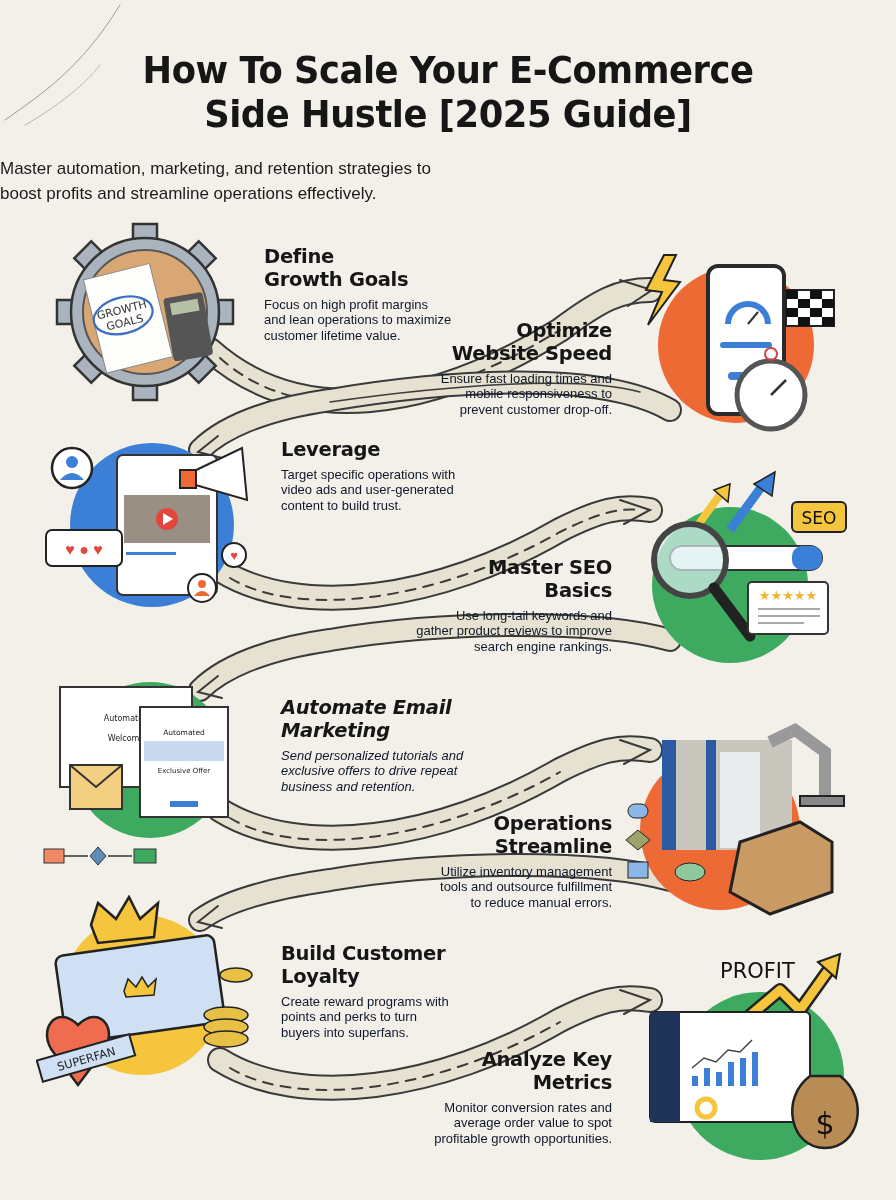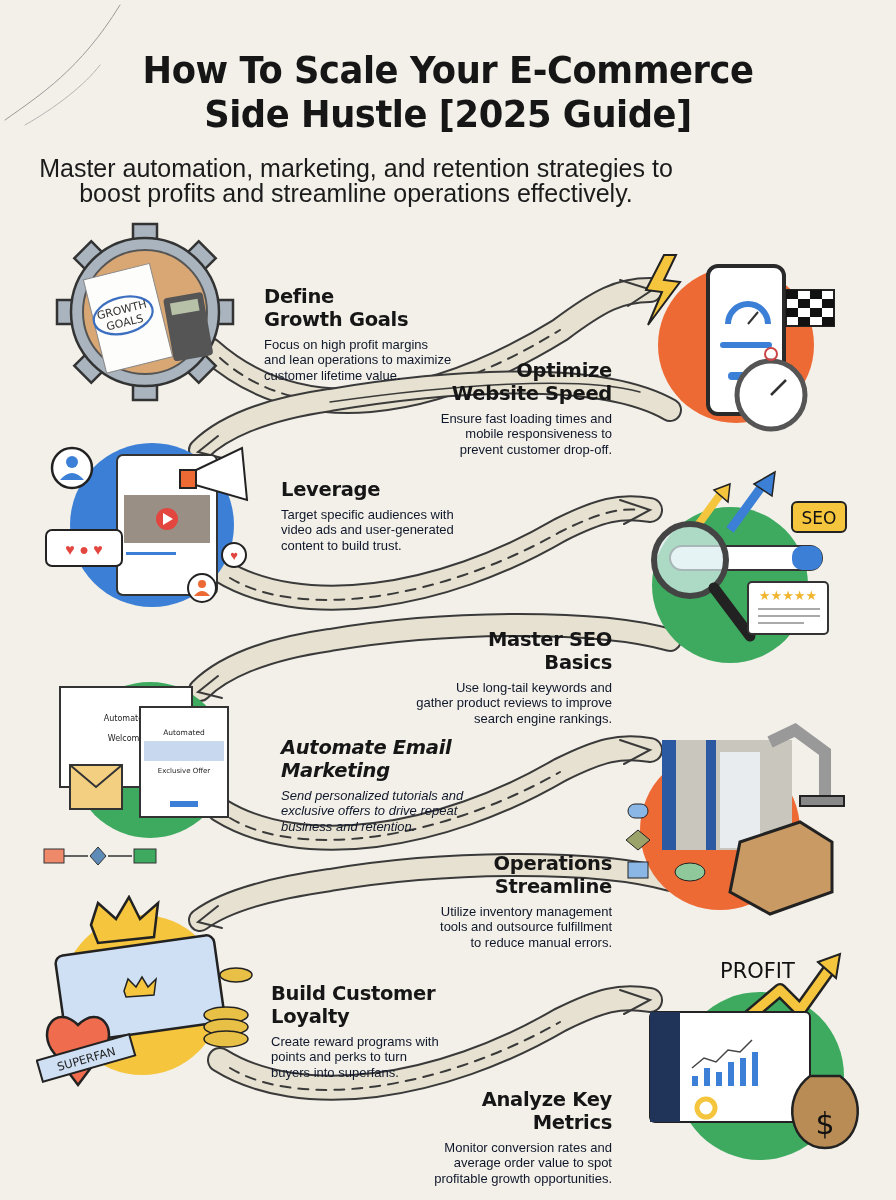--- a/index.html
+++ b/index.html
@@ -10,24 +10,24 @@
     color:#161616;
   }
   #roads { position:absolute; left:0; top:0; width:896px; height:1200px; z-index:1; }
   .title {
     position:absolute; left:0; top:48px; width:896px; text-align:center;
     font-family:"DejaVu Sans", sans-serif; font-weight:bold;
     font-size:38px; line-height:44px; letter-spacing:-0.5px; z-index:3;
     transform:scaleX(0.93);
   }
   .subtitle {
-    position:absolute; left:0; top:156px; width:712px; text-align:center;
-    font-size:25px; line-height:25px; z-index:3; color:#1b1b1b;
+    position:absolute; left:0; top:156px; width:712px; 
+    font-size:17px; line-height:25px; z-index:3; color:#1b1b1b;
   }
-  .step { position:absolute; z-index:3;margin-top:40px; }
+  .step { position:absolute; z-index:3; }
   .step h2 {
     margin:0; font-family:"DejaVu Sans", sans-serif; font-weight:bold;
     font-size:19.5px; line-height:23px; letter-spacing:-0.3px;
   }
   .step p { margin:6px 0 0 0; font-size:13px; line-height:15.4px; color:#0f172a; }
   .step.right { text-align:right; }
   .illus { position:absolute; z-index:2; }
 </style>
 </head>
 <body>
@@ -168,24 +168,24 @@
   <circle cx="192" cy="115" r="12" fill="#fff" stroke="#222" stroke-width="2"></circle>
   <text x="192" y="120" font-size="13" text-anchor="middle" fill="#e2463f">♥</text>
   <circle cx="160" cy="148" r="14" fill="#fff" stroke="#222" stroke-width="2"></circle>
   <circle cx="160" cy="144" r="4" fill="#ee6a35"></circle>
     <path d="M152 156 Q160 146 168 156" fill="#ee6a35"></path>
 </svg>
 <div class="step" style="left:281px;top:438px;width:200px;">
   <h2>
       <div>Leverage</div>
     </h2>
-  <p><span>Target specific audiences with</span><br><span>video ads and user-generated</span><br><span>content to build trust.</span></p>
-</div>
-
-<div class="step right" style="left:400px;top:588px;width:212px;">
+  <p><span>Target specific operations with</span><br><span>video ads and user-generated</span><br><span>content to build trust.</span></p>
+</div>
+
+<div class="step right" style="left:400px;top:556px;width:212px;">
   <h2>
       <div>Master SEO</div>
       <div>Basics</div>
     </h2>
   <p><span>Use long-tail keywords and</span><br><span>gather product reviews to improve</span><br><span>search engine rankings.</span></p>
 </div>
 <svg class="illus" style="left:630px;top:470px;" width="220" height="200" viewBox="0 0 220 200">
   <circle cx="100" cy="115" r="78" fill="#3daa5f"></circle>
   <path d="M68 55 L92 22" stroke="#f4c53d" stroke-width="8"></path>
     <polygon points="84,20 100,14 98,32" fill="#f4c53d" stroke="#222" stroke-width="1.5"></polygon>
@@ -257,21 +257,21 @@
   <rect x="24" y="50" width="160" height="88" rx="8" fill="#cfe0f4" stroke="#222" stroke-width="2.5" transform="rotate(-8 104 94)"></rect>
   <polygon points="88,96 92,84 100,92 106,82 112,92 120,84 118,100 90,102" fill="#f4c53d" stroke="#222" stroke-width="1.5"></polygon>
   <ellipse cx="190" cy="120" rx="22" ry="8" fill="#e9c046" stroke="#222" stroke-width="1.5"></ellipse>
   <ellipse cx="190" cy="132" rx="22" ry="8" fill="#e9c046" stroke="#222" stroke-width="1.5"></ellipse>
   <ellipse cx="190" cy="144" rx="22" ry="8" fill="#e9c046" stroke="#222" stroke-width="1.5"></ellipse>
   <ellipse cx="200" cy="80" rx="16" ry="7" fill="#e9c046" stroke="#222" stroke-width="1.5"></ellipse>
   <path d="M42 130 C20 108 0 136 18 158 L42 190 L66 158 C84 136 64 108 42 130 Z" fill="#ef6c4e" stroke="#222" stroke-width="2.5"></path>
   <rect x="2" y="152" width="96" height="22" fill="#cfe0f4" stroke="#222" stroke-width="2" transform="rotate(-16 50 163)"></rect>
   <text x="50" y="168" font-size="11.5" text-anchor="middle" font-family="DejaVu Sans, sans-serif" fill="#222" transform="rotate(-16 50 163)">SUPERFAN</text>
 </svg>
-<div class="step" style="left:271px;top:942px;width:200px;">
+<div class="step" style="left:281px;top:942px;width:200px;">
   <h2>
       <div>Build Customer</div>
       <div>Loyalty</div>
     </h2>
   <p><span>Create reward programs with</span><br><span>points and perks to turn</span><br><span>buyers into superfans.</span></p>
 </div>
 
 <div class="step right" style="left:400px;top:1048px;width:212px;">
   <h2>
       <div>Analyze Key</div>

